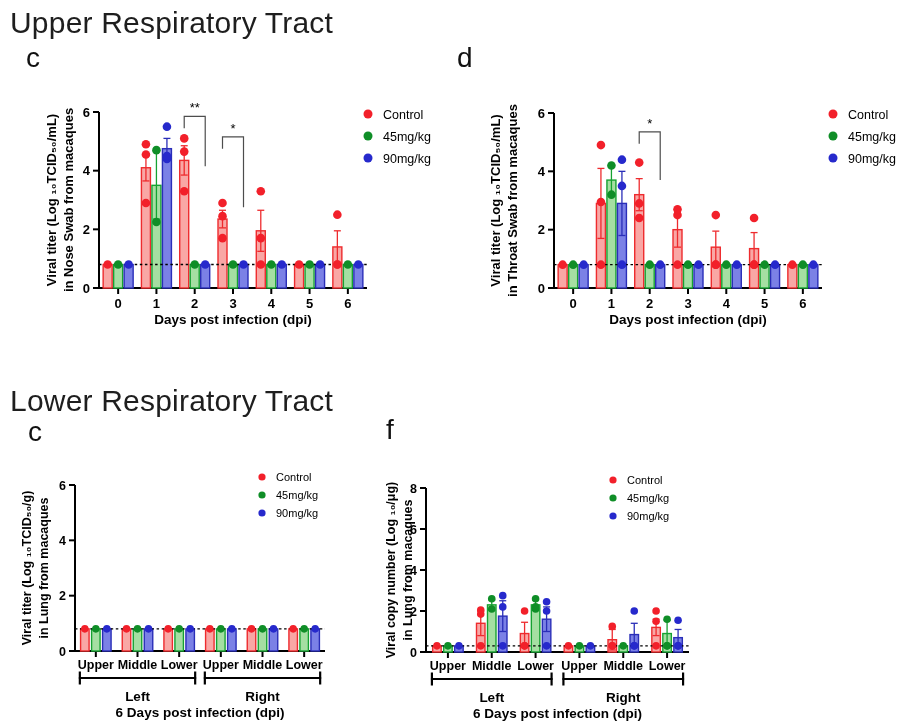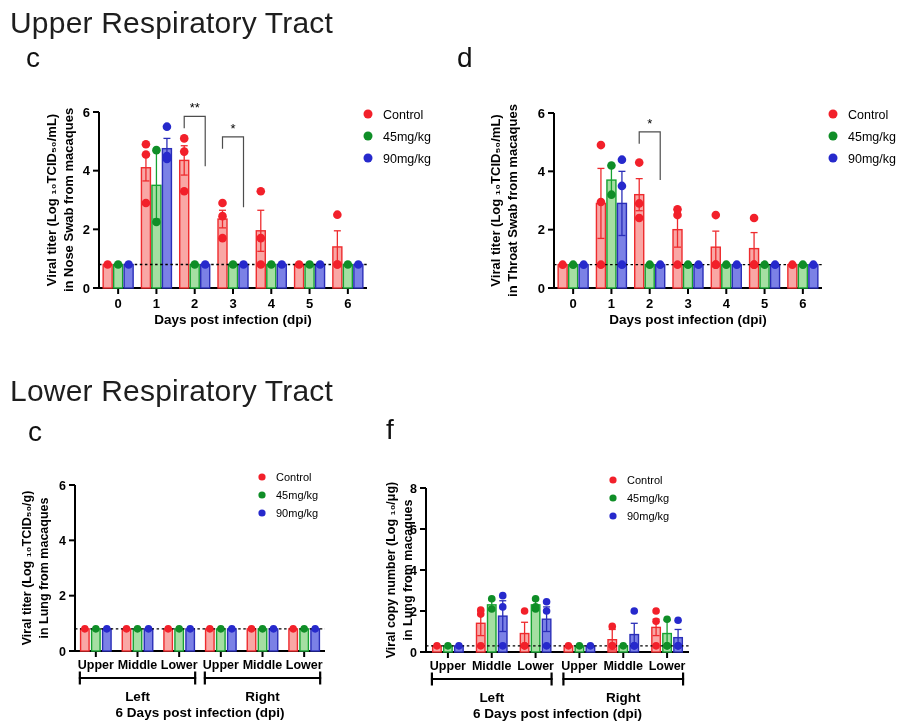--- a/index.html
+++ b/index.html
@@ -271,21 +271,21 @@
       <g>
         <circle cx="378" cy="59" r="4.5" fill="#f2202a"></circle>
         <text x="393" y="63.5" font-size="12.5" font-weight="400" text-anchor="start" fill="#000">Control</text>
         <circle cx="378" cy="81" r="4.5" fill="#0f8e27"></circle>
         <text x="393" y="85.5" font-size="12.5" font-weight="400" text-anchor="start" fill="#000">45mg/kg</text>
         <circle cx="378" cy="103" r="4.5" fill="#2629cc"></circle>
         <text x="393" y="107.5" font-size="12.5" font-weight="400" text-anchor="start" fill="#000">90mg/kg</text>
       </g>
     </svg>
 
-  <div class="sec-title" style="left:10px;top:374px">Lower Respiratory Tract</div>
+  <div class="sec-title" style="left:10px;top:384px">Lower Respiratory Tract</div>
 
   <div class="plabel" style="left:28px;top:416px">c</div>
   <div class="plabel" style="left:386px;top:414px">f</div>
 
   <svg class="chart" id="chart-2" style="left:0px;top:430px" width="380" height="297">
       <g>
         <line x1="74" y1="221" x2="325" y2="221" stroke="#000" stroke-width="2"></line>
         <line x1="75" y1="222" x2="75" y2="55" stroke="#000" stroke-width="2"></line>
         <line x1="69" y1="221" x2="75" y2="221" stroke="#000" stroke-width="2"></line>
         <text x="66" y="225.5" font-size="12.5" font-weight="700" text-anchor="end" fill="#000">0</text>

